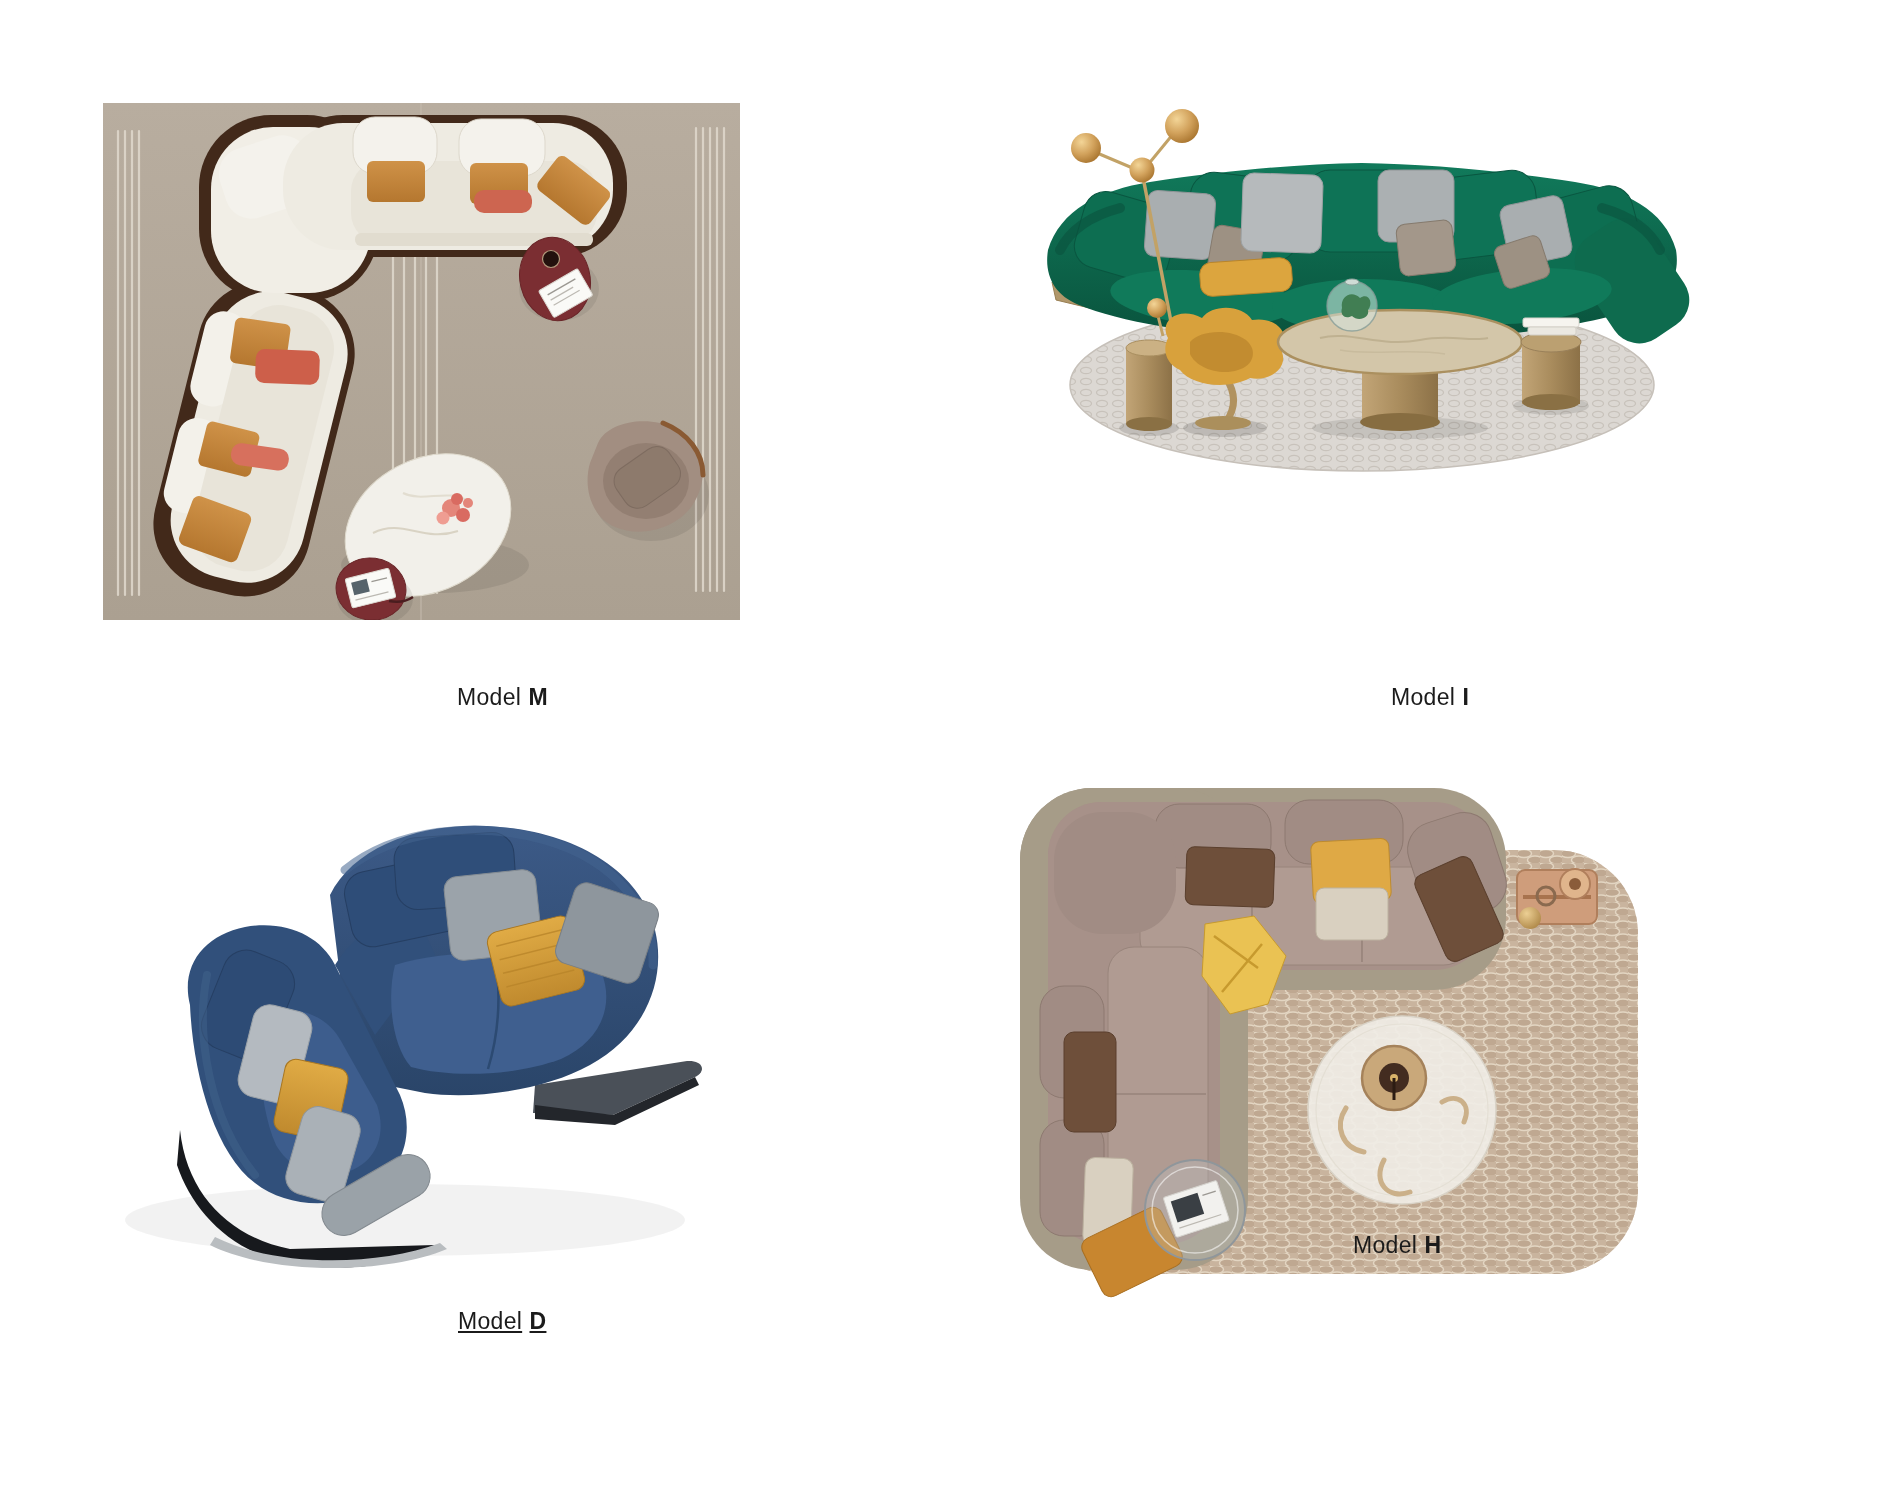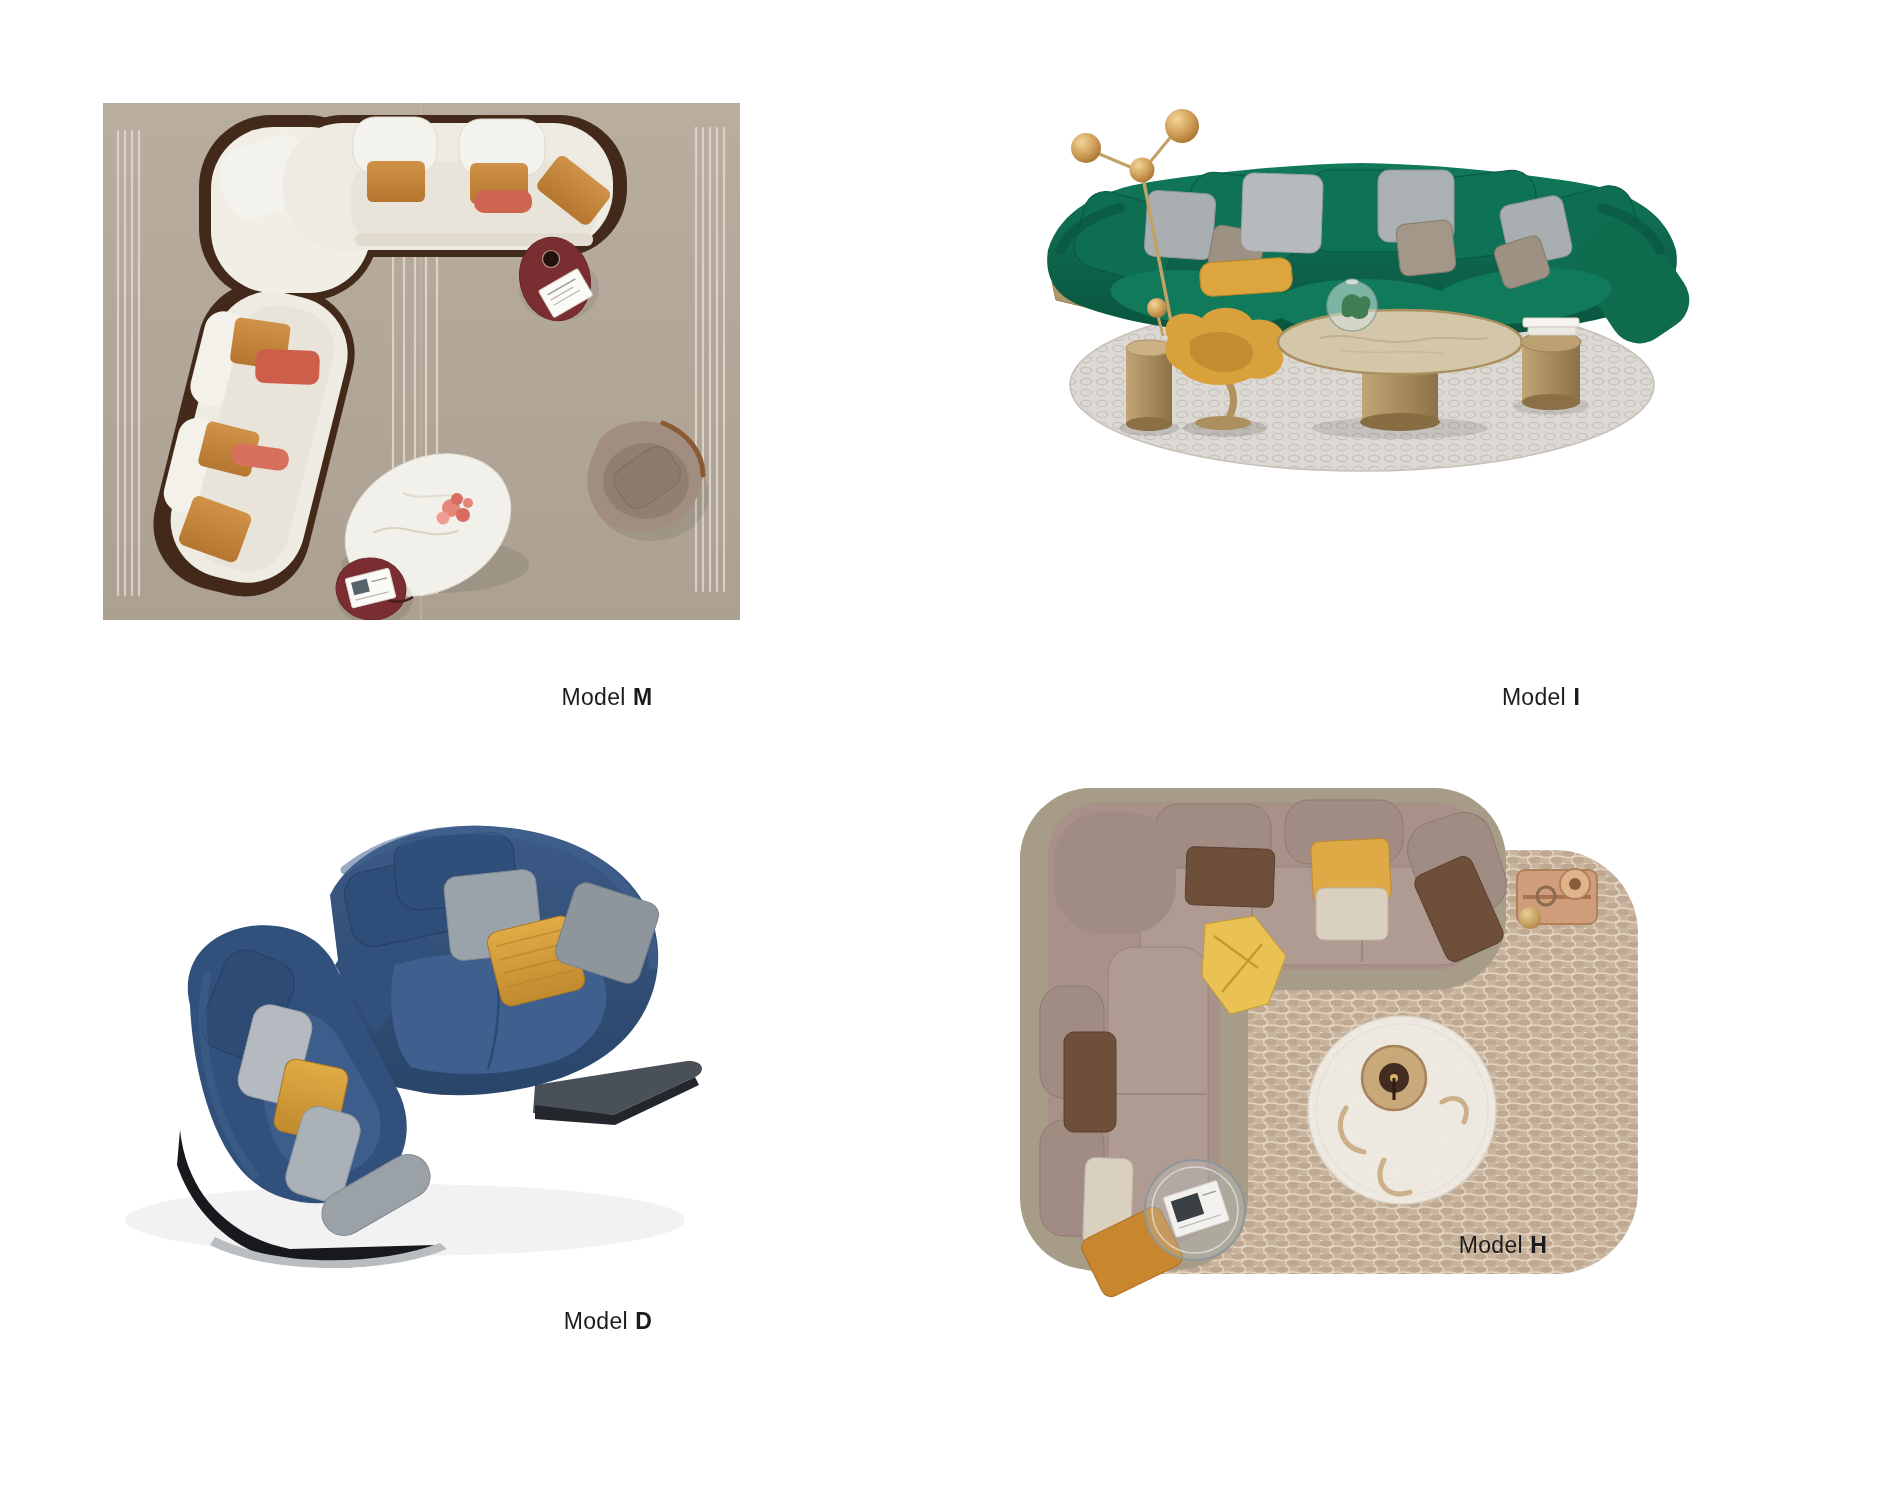--- a/index.html
+++ b/index.html
@@ -1,30 +1,30 @@
 <!DOCTYPE html>
 <html><head>
 <meta charset="utf-8">
 <style>
   html,body{margin:0;padding:0;background:#ffffff;}
   body{width:1898px;height:1494px;position:relative;overflow:hidden;
        font-family:"Liberation Sans", sans-serif;}
   .product{position:absolute;margin:0;padding:0;}
   .product svg{display:block;width:100%;height:100%;}
-  .model-label{position:absolute;width:300px;text-align:center;
+  .model-label{position:absolute;width:300px;text-align:left;
        font-size:23px;color:#1b1b1b;letter-spacing:.3px;line-height:1.2;}
   .model-label .lp{font-weight:400;margin-right:.32em;}
   .model-label .ll{font-weight:700;}
   #fig-m{left:103px;top:103px;width:637px;height:517px;}
   #fig-i{left:1030px;top:90px;width:660px;height:445px;}
   #fig-d{left:95px;top:775px;width:625px;height:495px;}
   #fig-h{left:990px;top:772px;width:680px;height:528px;}
   #label-m{left:457px;top:684px;}
   #label-i{left:1391px;top:684px;}
-  #label-d{left:458px;top:1308px;}
+  #label-d{left:458px;top:1308px;text-decoration:underline;}
   #label-h{left:1353px;top:1232px;}
 </style>
 </head>
 <body>
 
 <figure class="product" id="fig-m">
 <svg viewBox="0 0 637 517" xmlns="http://www.w3.org/2000/svg">
   <defs>
     <linearGradient id="m-rug" x1="0" y1="0" x2="0" y2="1">
       <stop offset="0" stop-color="#b8ad9f"></stop>

